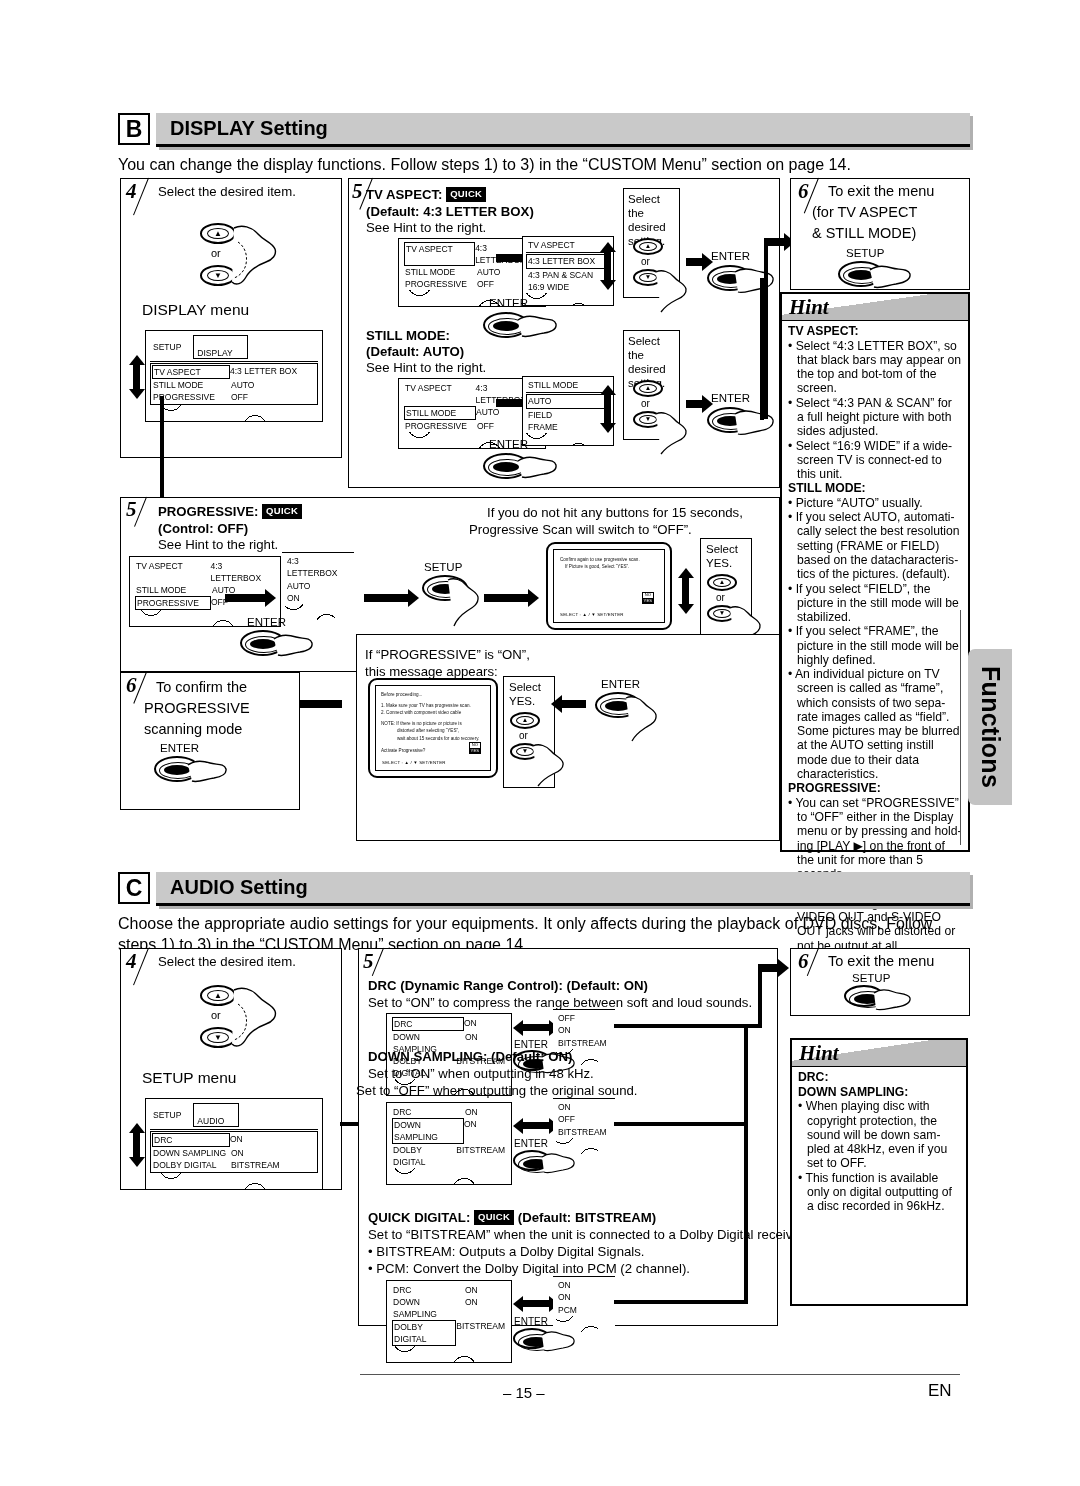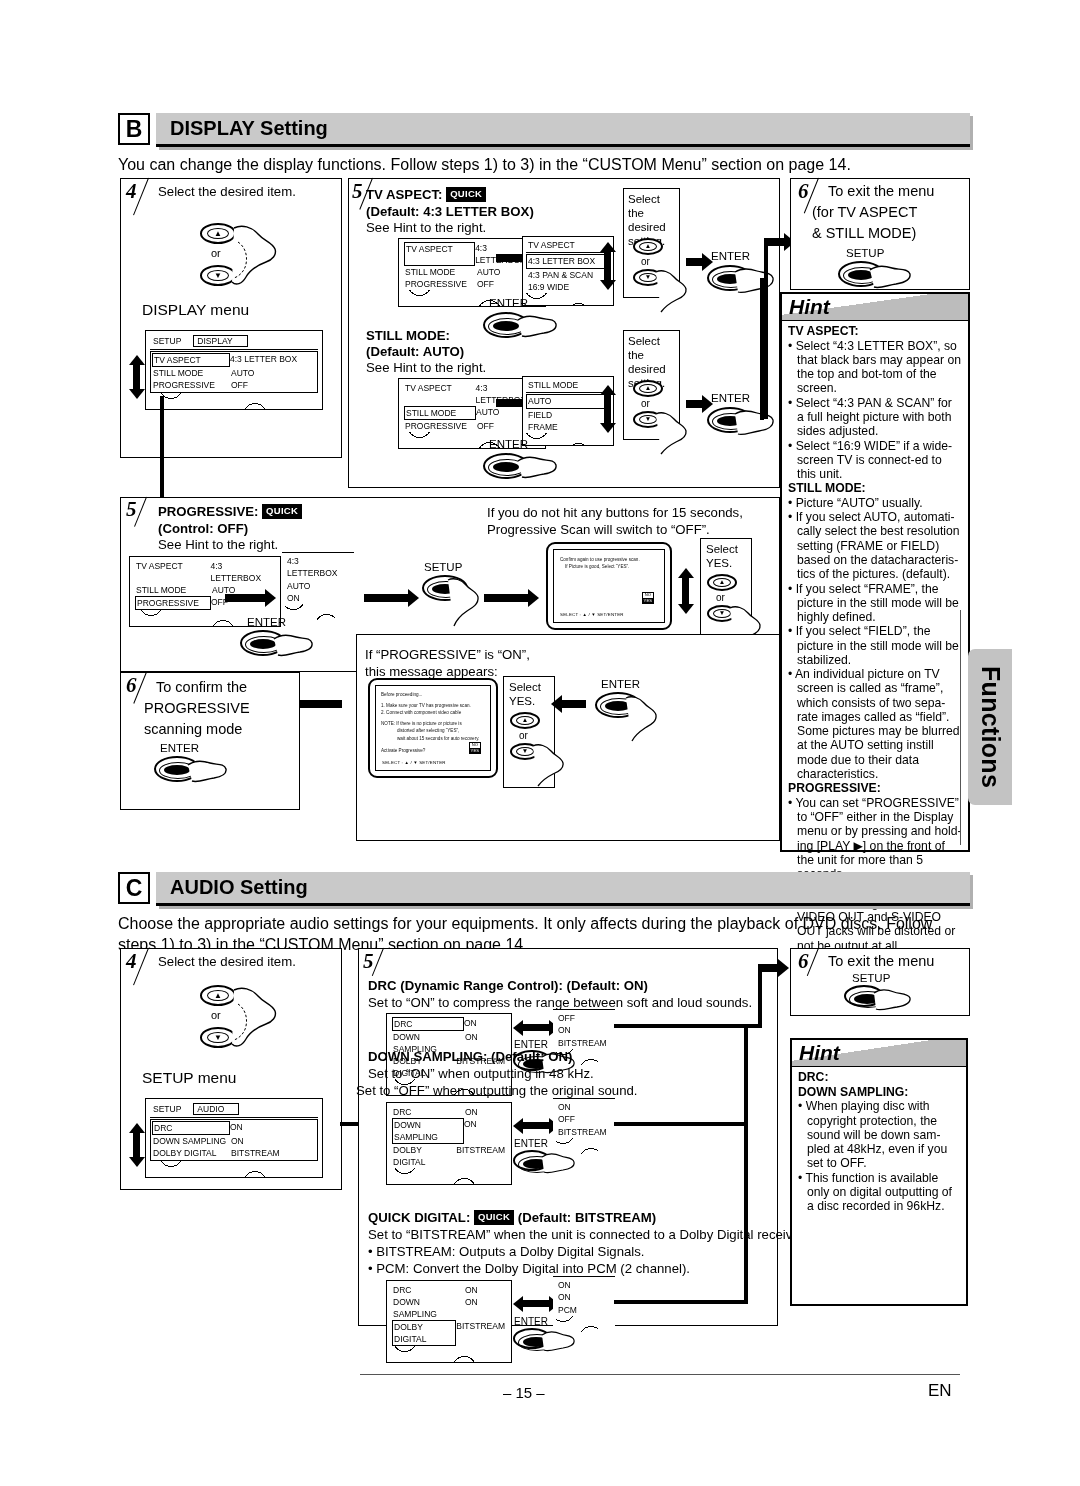--- a/index.html
+++ b/index.html
@@ -72,21 +72,21 @@
     background: #fff;
     position: relative;
     overflow: hidden;
   }
   .osd-title-row {
     display: flex; align-items: center;
     font-size: 8.5px;
     padding: 1px 3px;
     gap: 12px;
   }
-  .osd-title-box { border: 1px solid #000; padding: 0 14px 0 3px; font-size: 8.5px; }
+  .osd-title-box { border: 1px solid #000; padding: 12px 14px 0 3px; font-size: 8.5px; }
   .osd-rows { padding: 1px 3px 0 3px; }
   .osd-row { display: flex; font-size: 8.5px; line-height: 1.42; }
   .osd-row .lab { width: 78px; }
   .osd-row .lab.sel { border: 1.2px solid #000; padding: 0 1px; margin: 0 0 0 -1px; }
   .osd-row .val { }
   .osd-sep { border-top: 1px solid #000; margin: 1px 0; }
   .osd-wave {
     height: 16px;
     background:
       radial-gradient(circle at 25% -6px, transparent 11px, #000 11px, #000 12px, transparent 12px),
@@ -190,21 +190,21 @@
   .hint { position: absolute; border: 2px solid #000; background: #fff; }
   .hint-head {
     height: 27px;
     background: linear-gradient(to bottom right, #ffffff 0%, #ffffff 40%, #bcbcbc 40%, #bcbcbc 100%);
     border-bottom: 1.5px solid #000;
     position: relative;
   }
   .hint-head span {
     position: absolute; left: 7px; top: 1px;
     font-size: 21px; font-weight: bold; font-style: italic;
-    font-family: Liberation Sans, sans-serif;
+    font-family: Liberation Serif, serif;
   }
   .hint-body { padding: 3px 6px 4px 6px; }
   .hint-h { font-size: 12.2px; font-weight: bold; line-height: 1.2; }
   .hint-li {
     font-size: 12.2px; line-height: 1.17;
     padding-left: 9px; text-indent: -9px;
   }
 
   
   .tvscreen {
@@ -463,42 +463,42 @@
     <span>Hint</span>
   </div>
   <div class="hint-body">
     <div class="hint-h">TV ASPECT:</div>
     <div class="hint-li">• <span>Select “4:3 LETTER BOX”, so that black bars may appear on the top and bot-tom of the screen.</span></div>
     <div class="hint-li">• <span>Select “4:3 PAN &amp; SCAN” for a full height picture with both sides adjusted.</span></div>
     <div class="hint-li">• <span>Select “16:9 WIDE” if a wide-screen TV is connect-ed to this unit.</span></div>
     <div class="hint-h">STILL MODE:</div>
     <div class="hint-li">• <span>Picture “AUTO” usually.</span></div>
     <div class="hint-li">• <span>If you select AUTO, automati-cally select the best resolution setting (FRAME or FIELD) based on the datacharacteris-tics of the pictures. (default).</span></div>
+    <div class="hint-li">• <span>If you select “FIELD”, the picture in the still mode will be stabilized.</span></div>
     <div class="hint-li">• <span>If you select “FRAME”, the picture in the still mode will be highly defined.</span></div>
-    <div class="hint-li">• <span>If you select “FIELD”, the picture in the still mode will be stabilized.</span></div>
     <div class="hint-li">• <span>An individual picture on TV screen is called as “frame”, which consists of two sepa-rate images called as “field”. Some pictures may be blurred at the AUTO setting instill mode due to their data characteristics.</span></div>
     <div class="hint-h">PROGRESSIVE:</div>
     <div class="hint-li">• <span>You can set “PROGRESSIVE” to “OFF” either in the Display menu or by pressing and hold-ing [PLAY ▶] on the front of the unit for more than 5 seconds.</span></div>
     <div class="hint-li">• <span>When “PROGRESSIVE” is “ON”, video signals from VIDEO OUT and S-VIDEO OUT jacks will be distorted or not be output at all.</span></div>
   </div>
 </div>
 
 <div class="box" style="left:120px; top:497px; width:660px; height:175px;"></div>
 <div class="stepnum" style="left:126px; top:497px;">5</div>
 <div class="slash" style="left:146px; top:497px; height:32px;"></div>
 
 <div class="txt txt-b" style="left:158px; top:503px;">
   <span>PROGRESSIVE:</span>
   <span class="quick">QUICK</span>
 </div>
 <div class="txt txt-b" style="left:158px; top:520px;">(Control: OFF)</div>
 <div class="txt" style="left:158px; top:536px;">See Hint to the right.</div>
 
 <div class="txt" style="left:487px; top:504px;">If you do not hit any buttons for 15 seconds,</div>
-<div class="txt" style="left:487px; top:521px;">Progressive Scan will switch to “OFF”.</div>
+<div class="txt" style="left:469px; top:521px;">Progressive Scan will switch to “OFF”.</div>
 
 <div class="osd" style="left:129px; top:556px; width:152px;">
   <div class="osd-frame" style="padding:2px 3px 0 3px;">
     <div class="osd-rows">
       <div class="osd-row">
           <span class="lab" style="width:76px">TV ASPECT</span>
           <span class="val">4:3 LETTERBOX</span>
         </div>
       <div class="osd-row">
           <span class="lab" style="width:76px">STILL MODE</span>

